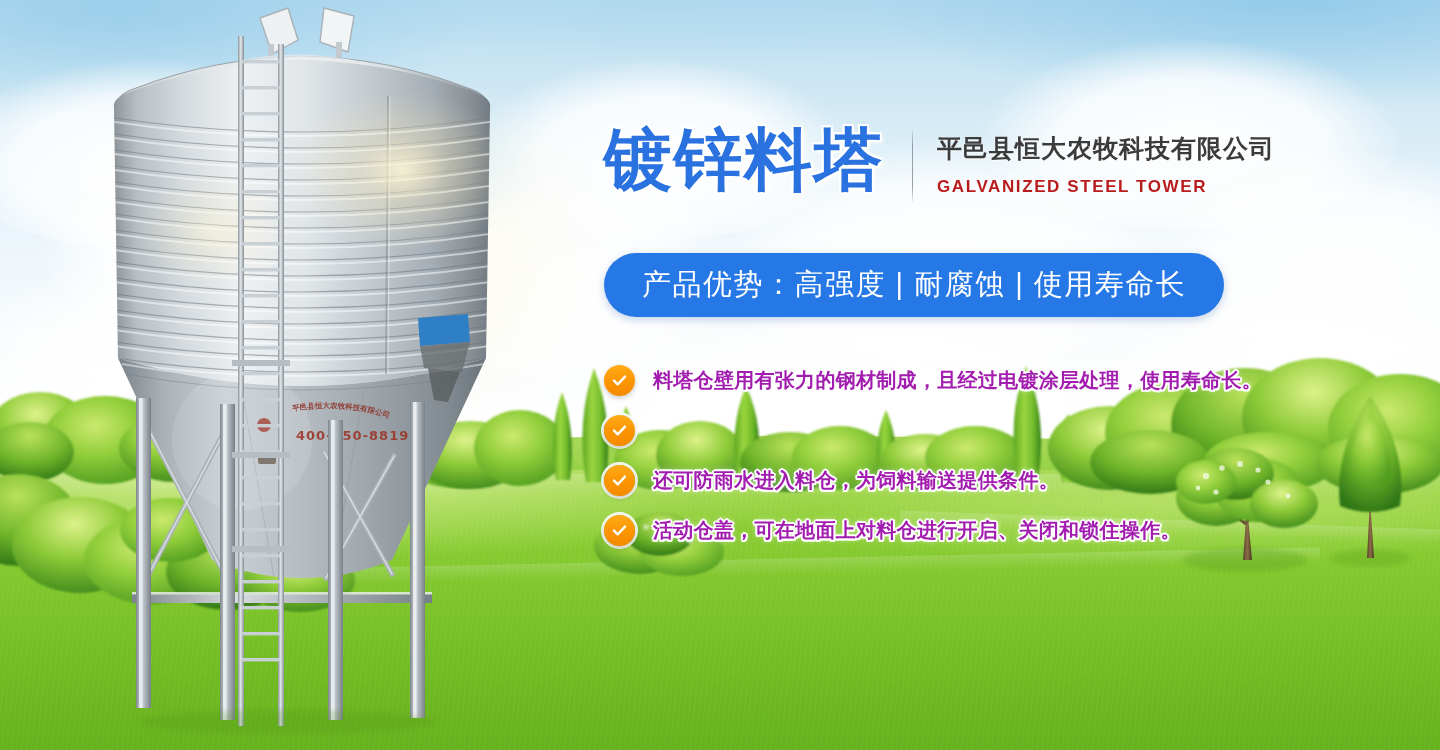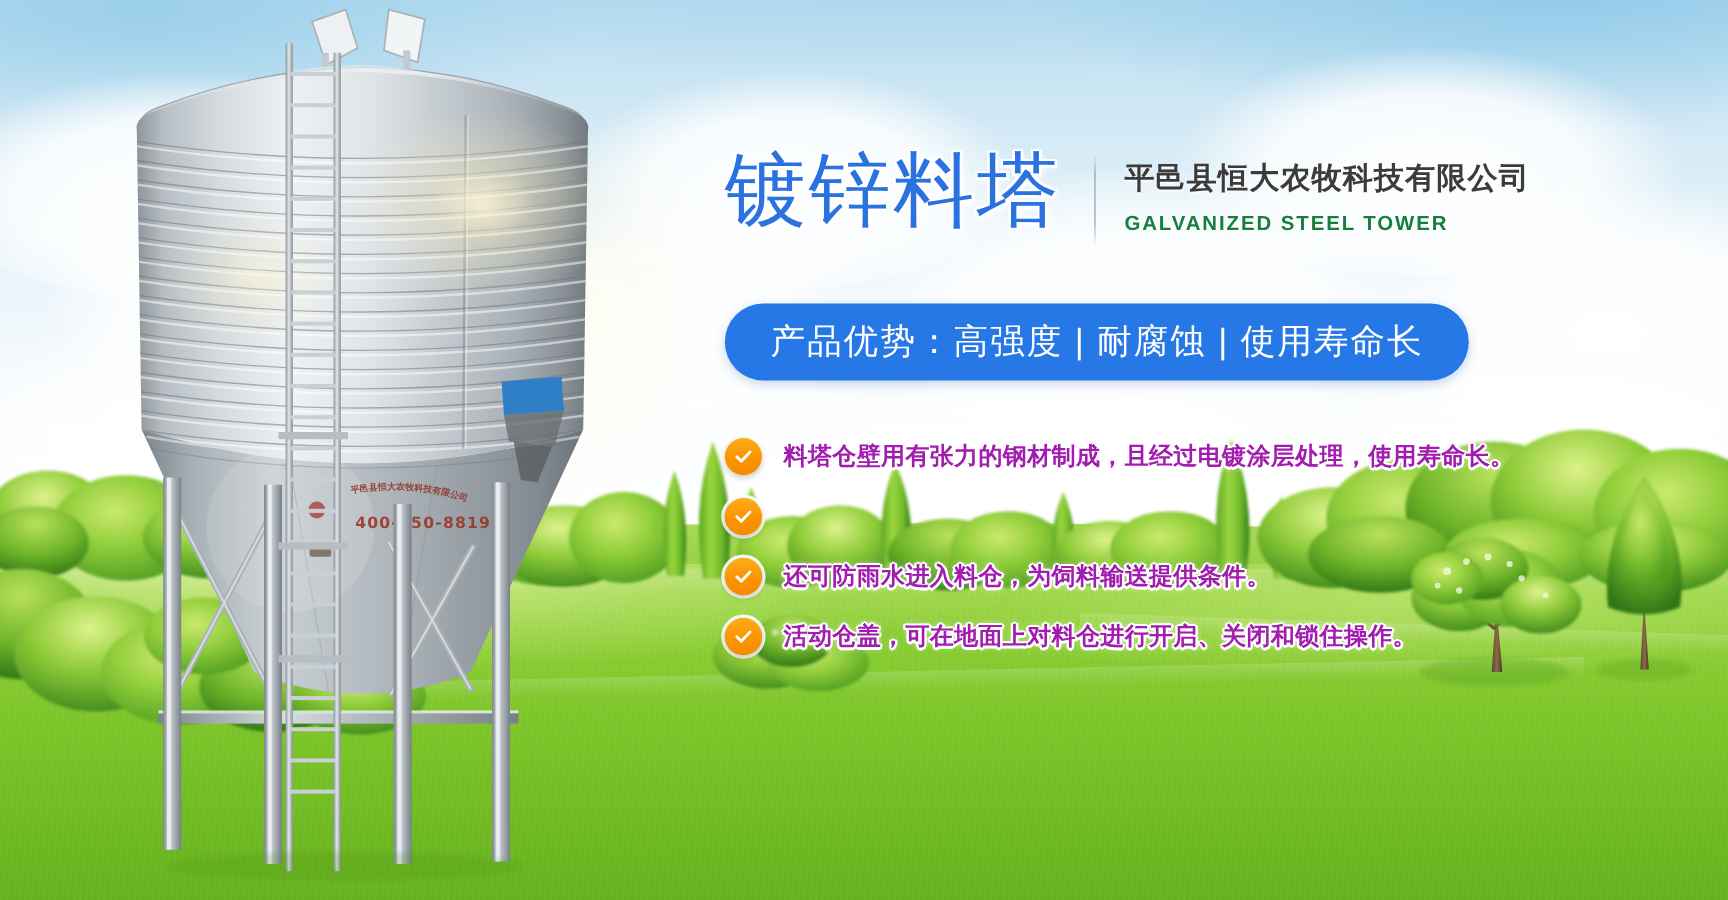--- a/index.html
+++ b/index.html
@@ -87,21 +87,21 @@
   .content{
     position:absolute; left:600px; top:0; width:840px; height:750px;
   }
   .title-row{
     position:absolute; left:4px; top:118px;
     display:flex; align-items:flex-start;
   }
   .main-title{
     font-family:"Liberation Sans","DejaVu Sans",sans-serif;
     font-size:68px;
-    font-weight:normal;
+    font-weight:bold;
     color:#2a72e0;
     letter-spacing:2px;
     line-height:82px;
     text-shadow:
        2px 0 0 #fff, -2px 0 0 #fff, 0 2px 0 #fff, 0 -2px 0 #fff,
        2px 2px 0 #fff, -2px 2px 0 #fff, 2px -2px 0 #fff, -2px -2px 0 #fff,
        3px 3px 5px rgba(255,255,255,.9);
     white-space:nowrap;
   }
   .title-divider{
@@ -117,21 +117,21 @@
     font-weight:bold;
     color:#3b3b3b;
     letter-spacing:1px;
     white-space:nowrap;
     text-shadow:0 1px 2px rgba(255,255,255,.85);
   }
   .company-en{
     margin-top:12px;
     font-size:17px;
     font-weight:bold;
-    color:#15803d;
+    color:#b91c1c;
     letter-spacing:1.6px;
     white-space:nowrap;
     text-shadow:0 1px 2px rgba(255,255,255,.8);
   }
 
   .advantage-pill{
     position:absolute; left:4px; top:253px;
     height:64px;
     padding:0 38px;
     display:flex; align-items:center;

